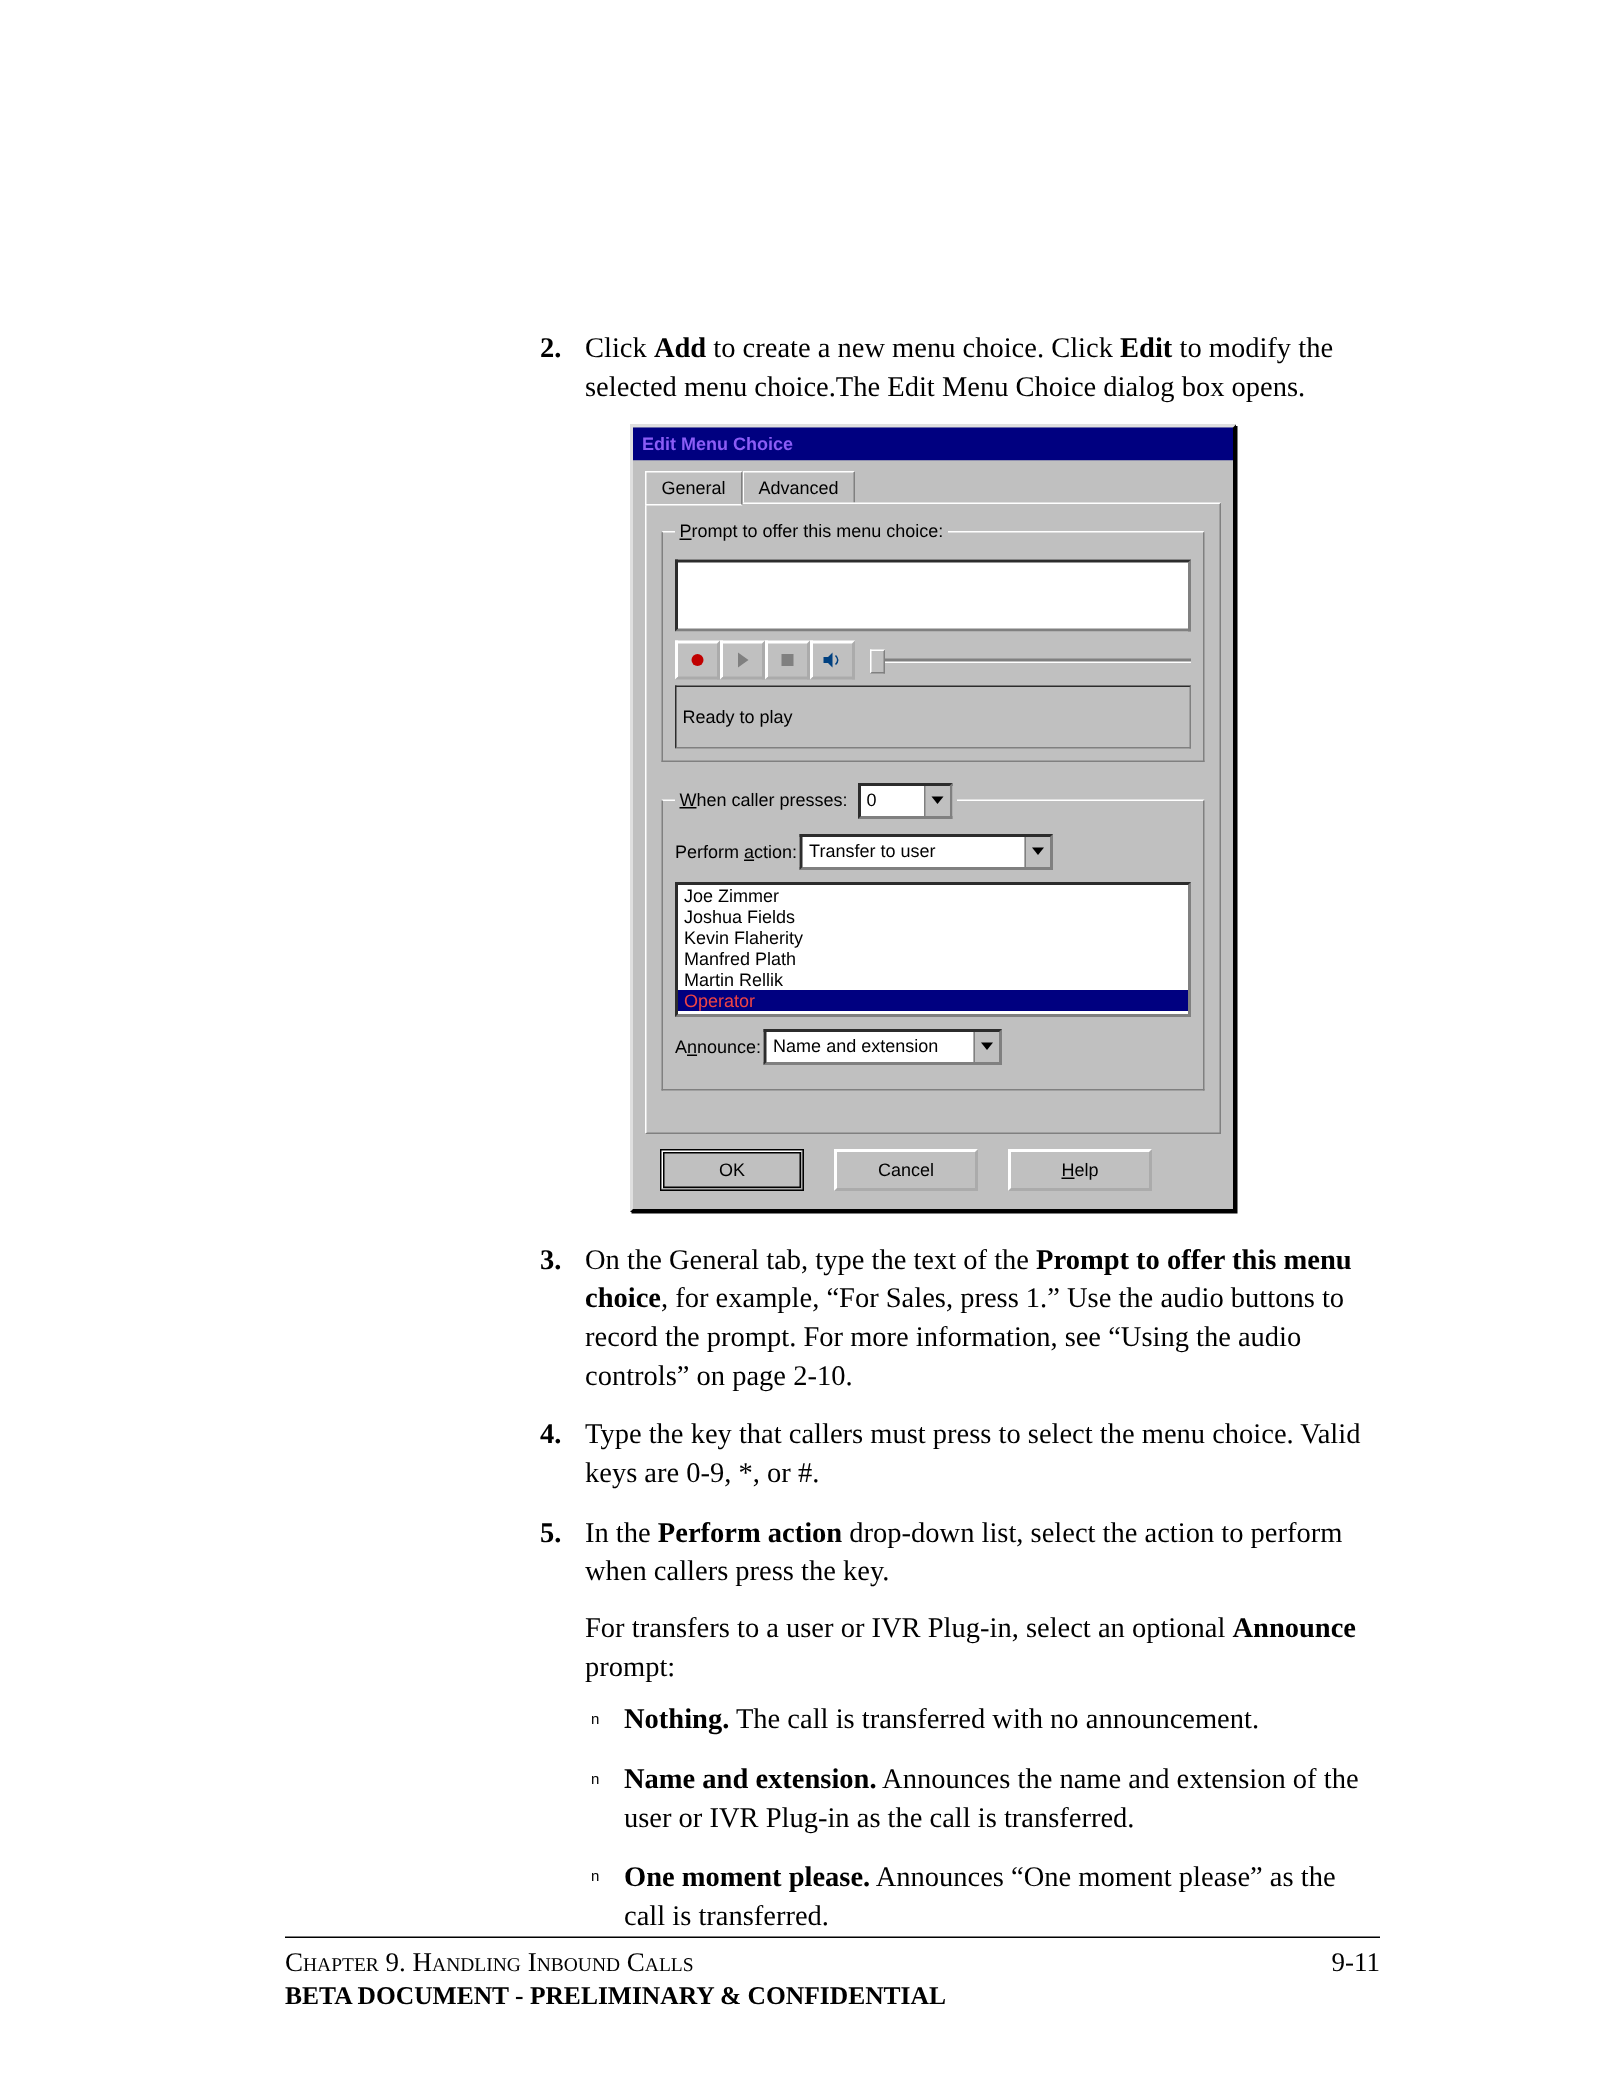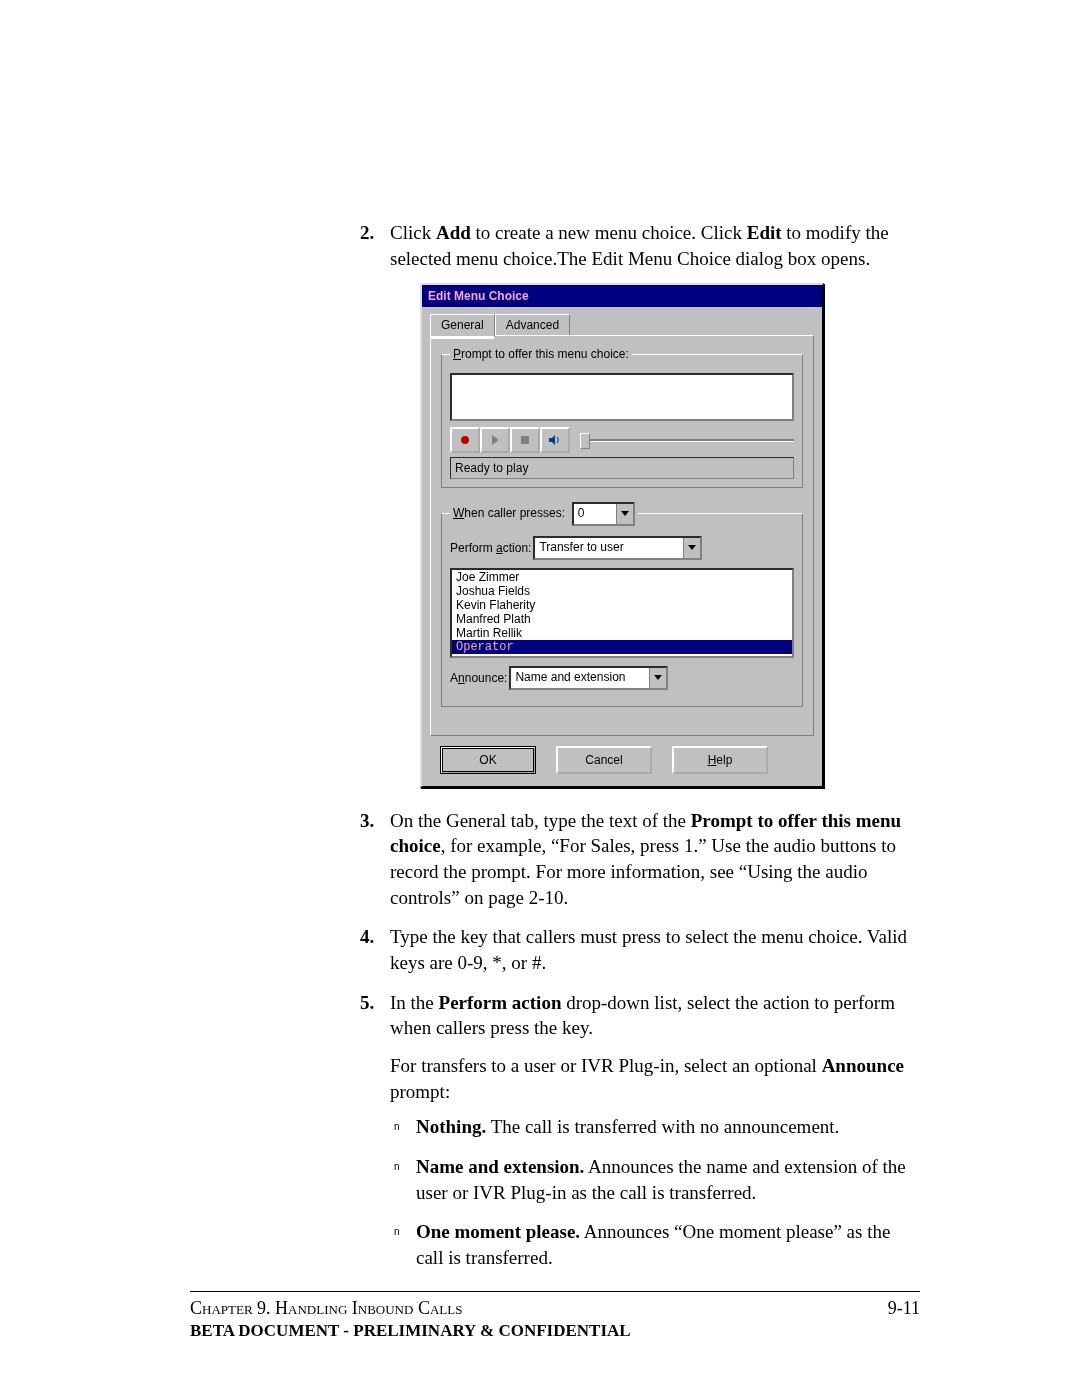--- a/index.html
+++ b/index.html
@@ -10,49 +10,49 @@
   ol.steps>li .num{position:absolute;left:0;top:0;font-weight:bold;}
   .bold{font-weight:bold;}
   .sub{margin-top:12px;}
   ul.bul{list-style:none;padding:0;margin:10px 0 0 0;}
   ul.bul>li{position:relative;padding-left:26px;margin-bottom:14px;}
   ul.bul>li .bchar{position:absolute;left:4px;top:6px;font-size:10px;font-family:Arial,sans-serif;}
 
   
   .dialog-wrap{margin:12px 0 20px 30px;}
   .dialog{width:400px;font-family:"MS Sans Serif",Tahoma,Arial,sans-serif;font-size:12px;background:#c0c0c0;border:2px solid #000;border-top-color:#dfdfdf;border-left-color:#dfdfdf;box-shadow:1px 1px 0 #000;}
-  .titlebar{background:#000080;color:#f9a8d4;font-weight:bold;padding:3px 6px;font-size:12px;}
+  .titlebar{background:#000080;color:#8b5cf6;font-weight:bold;padding:3px 6px;font-size:12px;}
   .dlgbody{background:#c0c0c0;padding:6px 8px 8px 8px;}
   .tabs{position:relative;height:22px;}
   .tab{display:inline-block;background:#c0c0c0;border:1px solid #808080;border-bottom:none;border-top-color:#fff;border-left-color:#fff;padding:2px 10px;font-size:12px;position:relative;top:1px;}
-  .tab.active{background:#c0c0c0;z-index:3;border-bottom:3px solid #ffffff;margin-bottom:-1px;}
+  .tab.active{background:#c0c0c0;z-index:3;border-bottom:1px solid #ffffff;margin-bottom:-1px;}
   .tabpanel{border:1px solid #808080;border-top-color:#fff;border-left-color:#fff;background:#c0c0c0;padding:10px 10px 14px 10px;position:relative;z-index:1;}
   fieldset.group{border:1px solid #808080;border-top-color:#fff;border-left-color:#808080;margin:0 0 14px 0;padding:10px 8px 8px 8px;position:relative;}
   fieldset.group legend{font-size:12px;padding:0 3px;background:#c0c0c0;}
   .u{text-decoration:underline;}
   .textarea{background:#fff;border:2px inset #808080;height:48px;width:100%;box-sizing:border-box;}
   .audiorow{margin-top:6px;display:flex;align-items:center;gap:0;}
   .abtn{width:26px;height:22px;background:#c0c0c0;border:2px outset #fff;display:flex;align-items:center;justify-content:center;font-size:11px;}
   .abtn.rec::before{content:"";width:8px;height:8px;background:#c00000;border-radius:50%;display:block;}
   .abtn.play::before{content:"";width:0;height:0;border-left:7px solid #808080;border-top:5px solid transparent;border-bottom:5px solid transparent;display:block;}
   .abtn.stop::before{content:"";width:8px;height:8px;background:#808080;display:block;}
   .abtn.spk{font-size:11px;}
   .slider{flex:1;height:6px;margin-left:10px;position:relative;}
   .slider .track{position:absolute;top:2px;left:0;right:0;height:2px;background:#808080;border-bottom:1px solid #fff;}
   .slider .thumb{position:absolute;left:0;top:-4px;width:8px;height:14px;background:#c0c0c0;border:1px solid #808080;border-top-color:#fff;border-left-color:#fff;}
-  .status{background:#c0c0c0;border:1px inset #808080;padding:2px 4px;margin-top:4px;font-size:12px;}
+  .status{background:#c0c0c0;border:1px inset #808080;padding:12px 4px;margin-top:4px;font-size:12px;}
   .row{display:flex;align-items:center;margin-bottom:8px;gap:2px;}
   .lbl{font-size:12px;}
   .combo{display:inline-flex;align-items:stretch;border:2px inset #808080;background:#fff;height:20px;}
   .combo .cval{padding:1px 4px;font-size:12px;min-width:12px;}
   .combo .cbtn{width:16px;background:#c0c0c0;border-left:1px solid #808080;display:flex;align-items:center;justify-content:center;}
   .combo .cbtn::before{content:"";width:0;height:0;border-left:4px solid transparent;border-right:4px solid transparent;border-top:5px solid #000;display:block;}
   .listbox{background:#fff;border:2px inset #808080;height:86px;overflow:hidden;}
   .listbox .li{padding:0 4px;font-size:12px;line-height:14px;color:#000;}
-  .listbox .li.sel{background:#000080;color:#fca5a5;font-family:Liberation Mono, monospace;}
+  .listbox .li.sel{background:#000080;color:#ef4444;}
   .btnrow{display:flex;gap:20px;padding:10px 10px 4px 10px;}
   .wbtn{min-width:72px;height:24px;background:#c0c0c0;border:2px outset #fff;font-size:12px;display:flex;align-items:center;justify-content:center;padding:0 10px;}
   .wbtn.default{outline:1px solid #000;outline-offset:-1px;border:2px outset #fff;box-shadow:inset 0 0 0 1px #000;}
 
   
   .footrule{border:none;border-top:1px solid #000;margin:0;}
   .footer{position:absolute;left:190px;right:160px;bottom:56px;}
   .footrow{display:flex;justify-content:space-between;font-size:18px;margin-top:6px;}
   .sc{font-variant:small-caps;}
   .footer .bd{font-weight:bold;font-family:Liberation Serif, serif;font-size:17px;margin-top:2px;}

